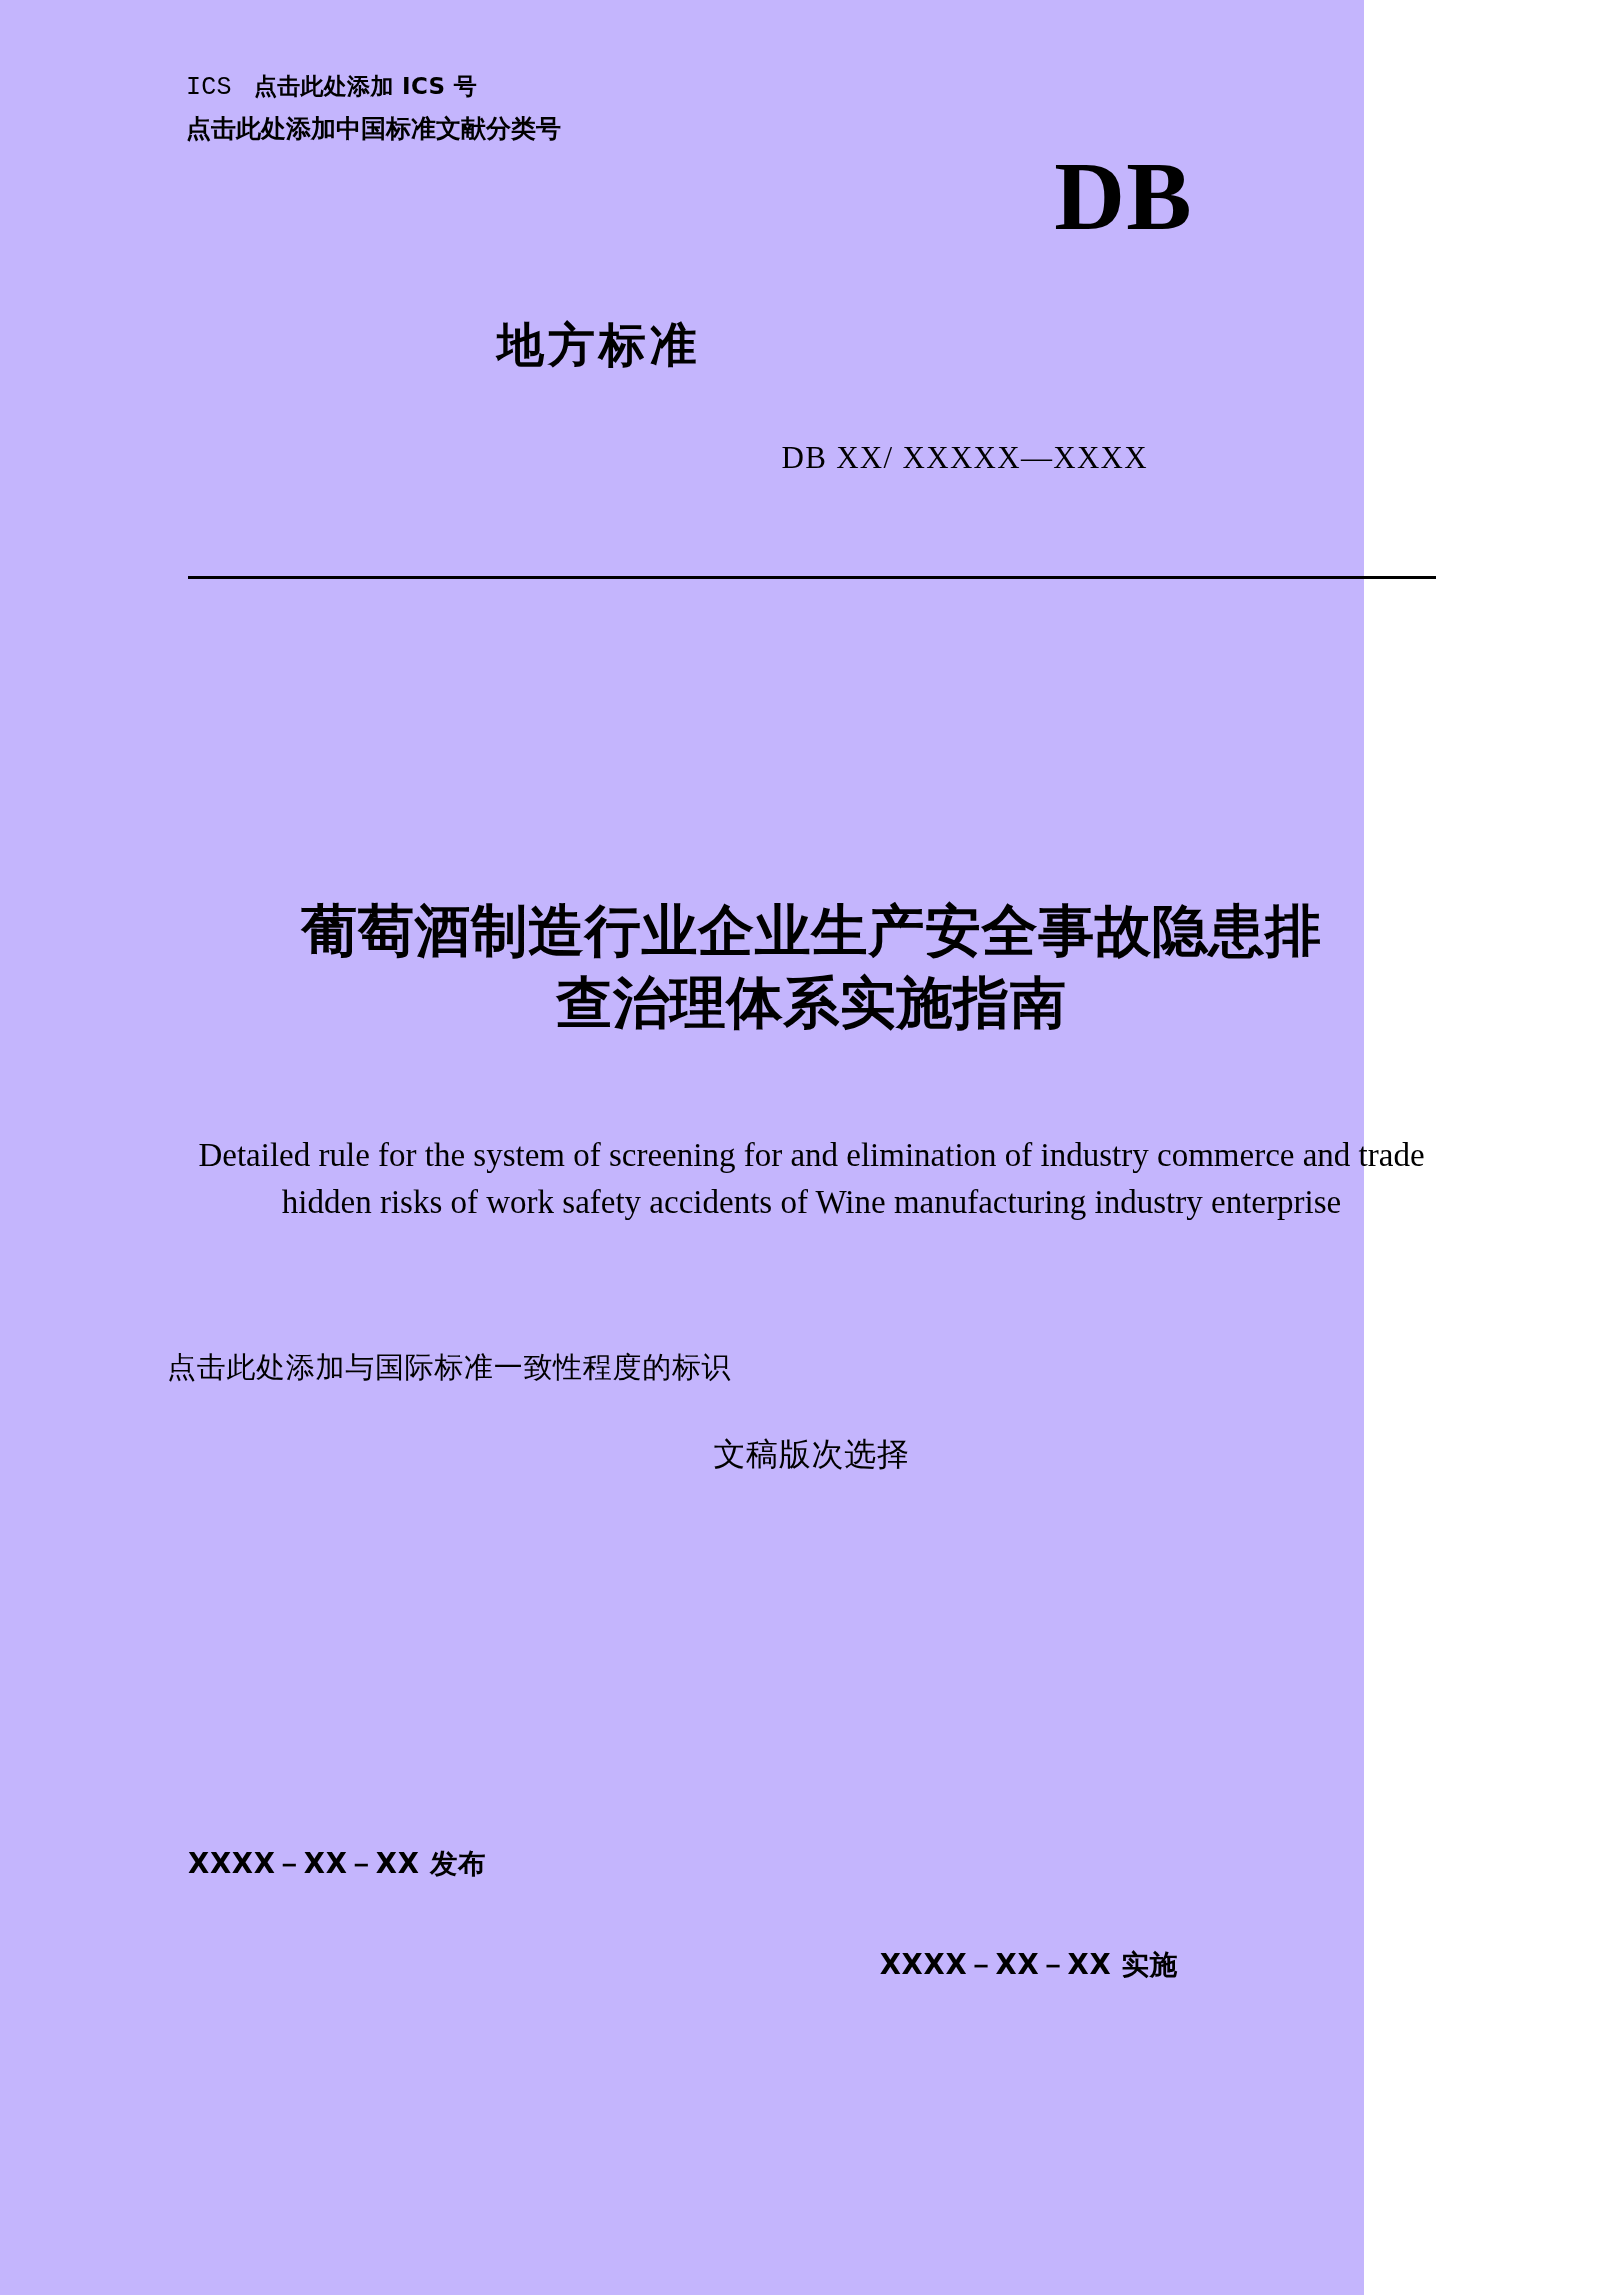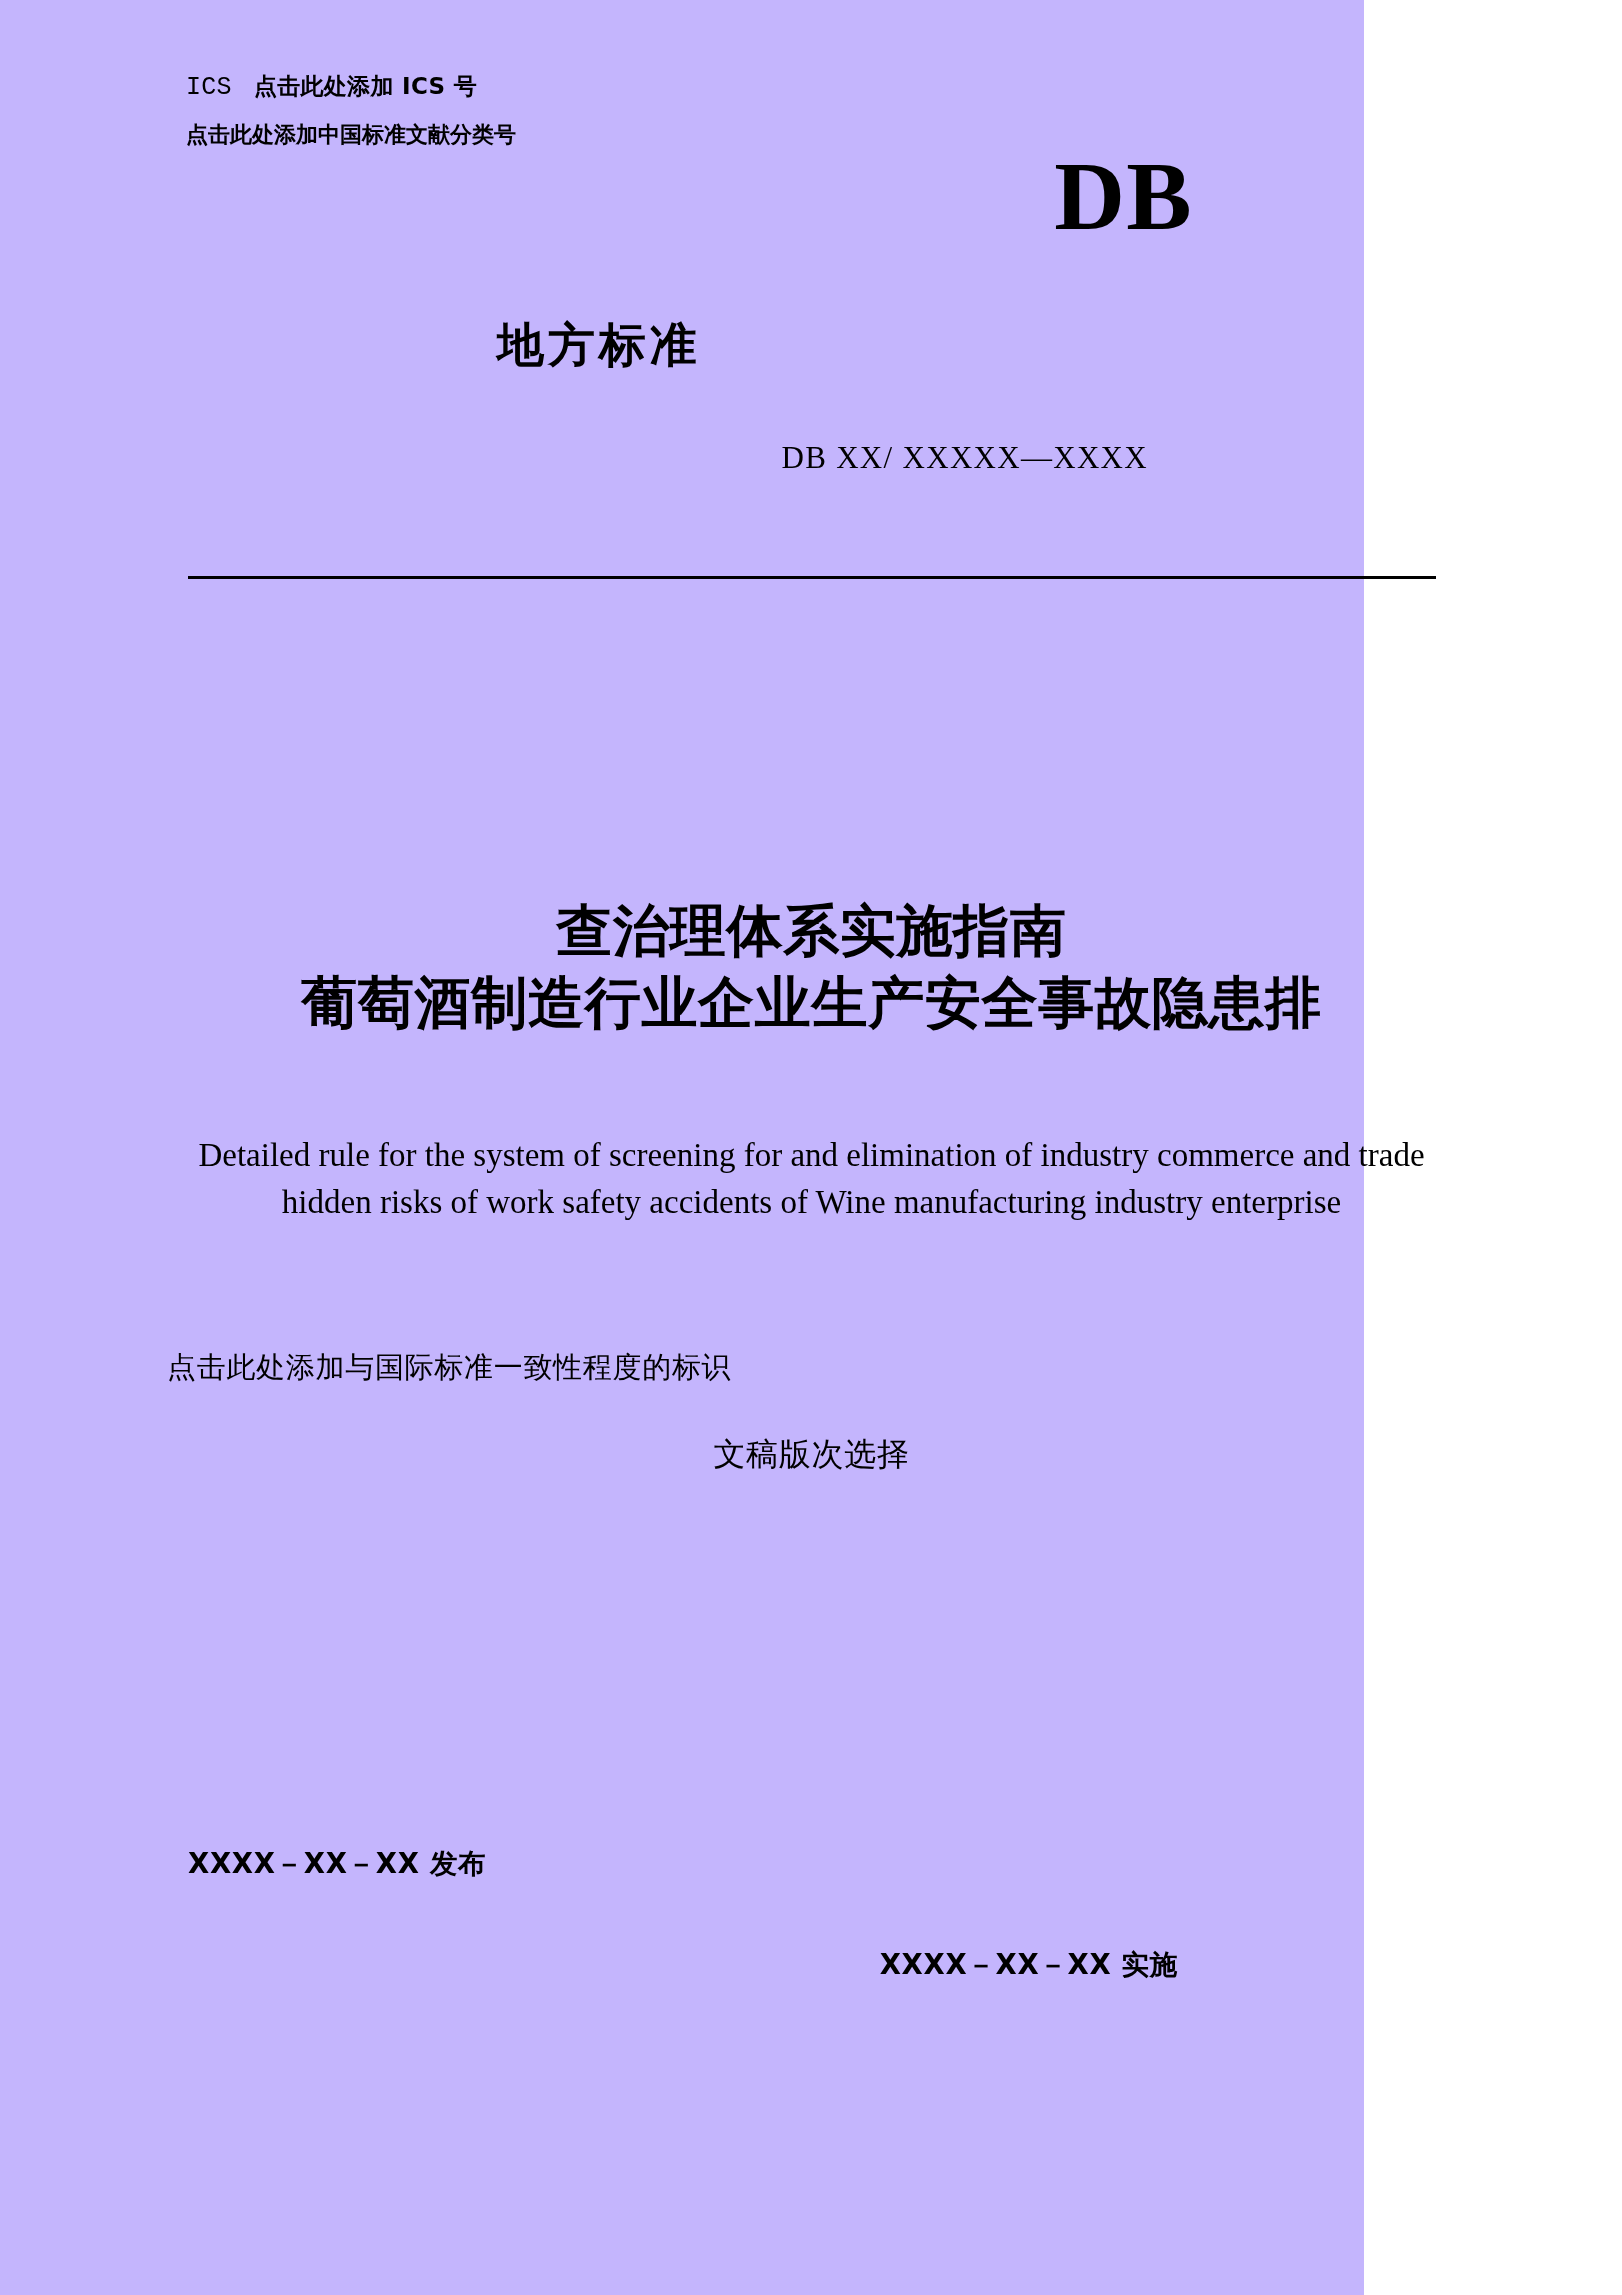--- a/index.html
+++ b/index.html
@@ -41,24 +41,24 @@
     font-family: "Liberation Mono", monospace;
     font-size: 25px;
   }
   .hdr-line1 .ics-text {
     font-family: "DejaVu Sans", sans-serif;
     font-weight: bold;
     font-size: 23px;
     margin-left: 22px;
   }
   .hdr-line2 {
-    margin-top: 18px;
-    font-family: "DejaVu Sans", sans-serif;
-    font-weight: bold;
-    font-size: 22px;
+    margin-top: 10px;
+    font-family: "DejaVu Sans", sans-serif;
+    font-weight: bold;
+    font-size: 25px;
     white-space: nowrap;
   }
 
   
   .db-logo {
     position: absolute;
     right: 171px;
     top: 147px;
     font-family: "Liberation Serif", serif;
     font-weight: bold;
@@ -191,22 +191,22 @@
 
   <div class="db-logo">DB</div>
 
   <div class="std-type">地方标准</div>
 
   <div class="std-no">DB XX/ XXXXX—XXXX</div>
 
   <div class="rule-top"></div>
 
   <div class="title-cn">
+    <div>葡萄酒制造行业企业生产安全事故隐患排</div>
     <div>查治理体系实施指南</div>
-    <div>葡萄酒制造行业企业生产安全事故隐患排</div>
   </div>
 
   <div class="title-en">Detailed rule for the system of screening for and elimination of industry commerce and trade hidden risks of work safety accidents of Wine manufacturing industry enterprise</div>
 
   <div class="title-note">点击此处添加与国际标准一致性程度的标识</div>
 
   <div class="title-sub">文稿版次选择</div>
 
   <div class="date-issue">XXXX－XX－XX 发布</div>
   <div class="date-impl">XXXX－XX－XX 实施</div>

